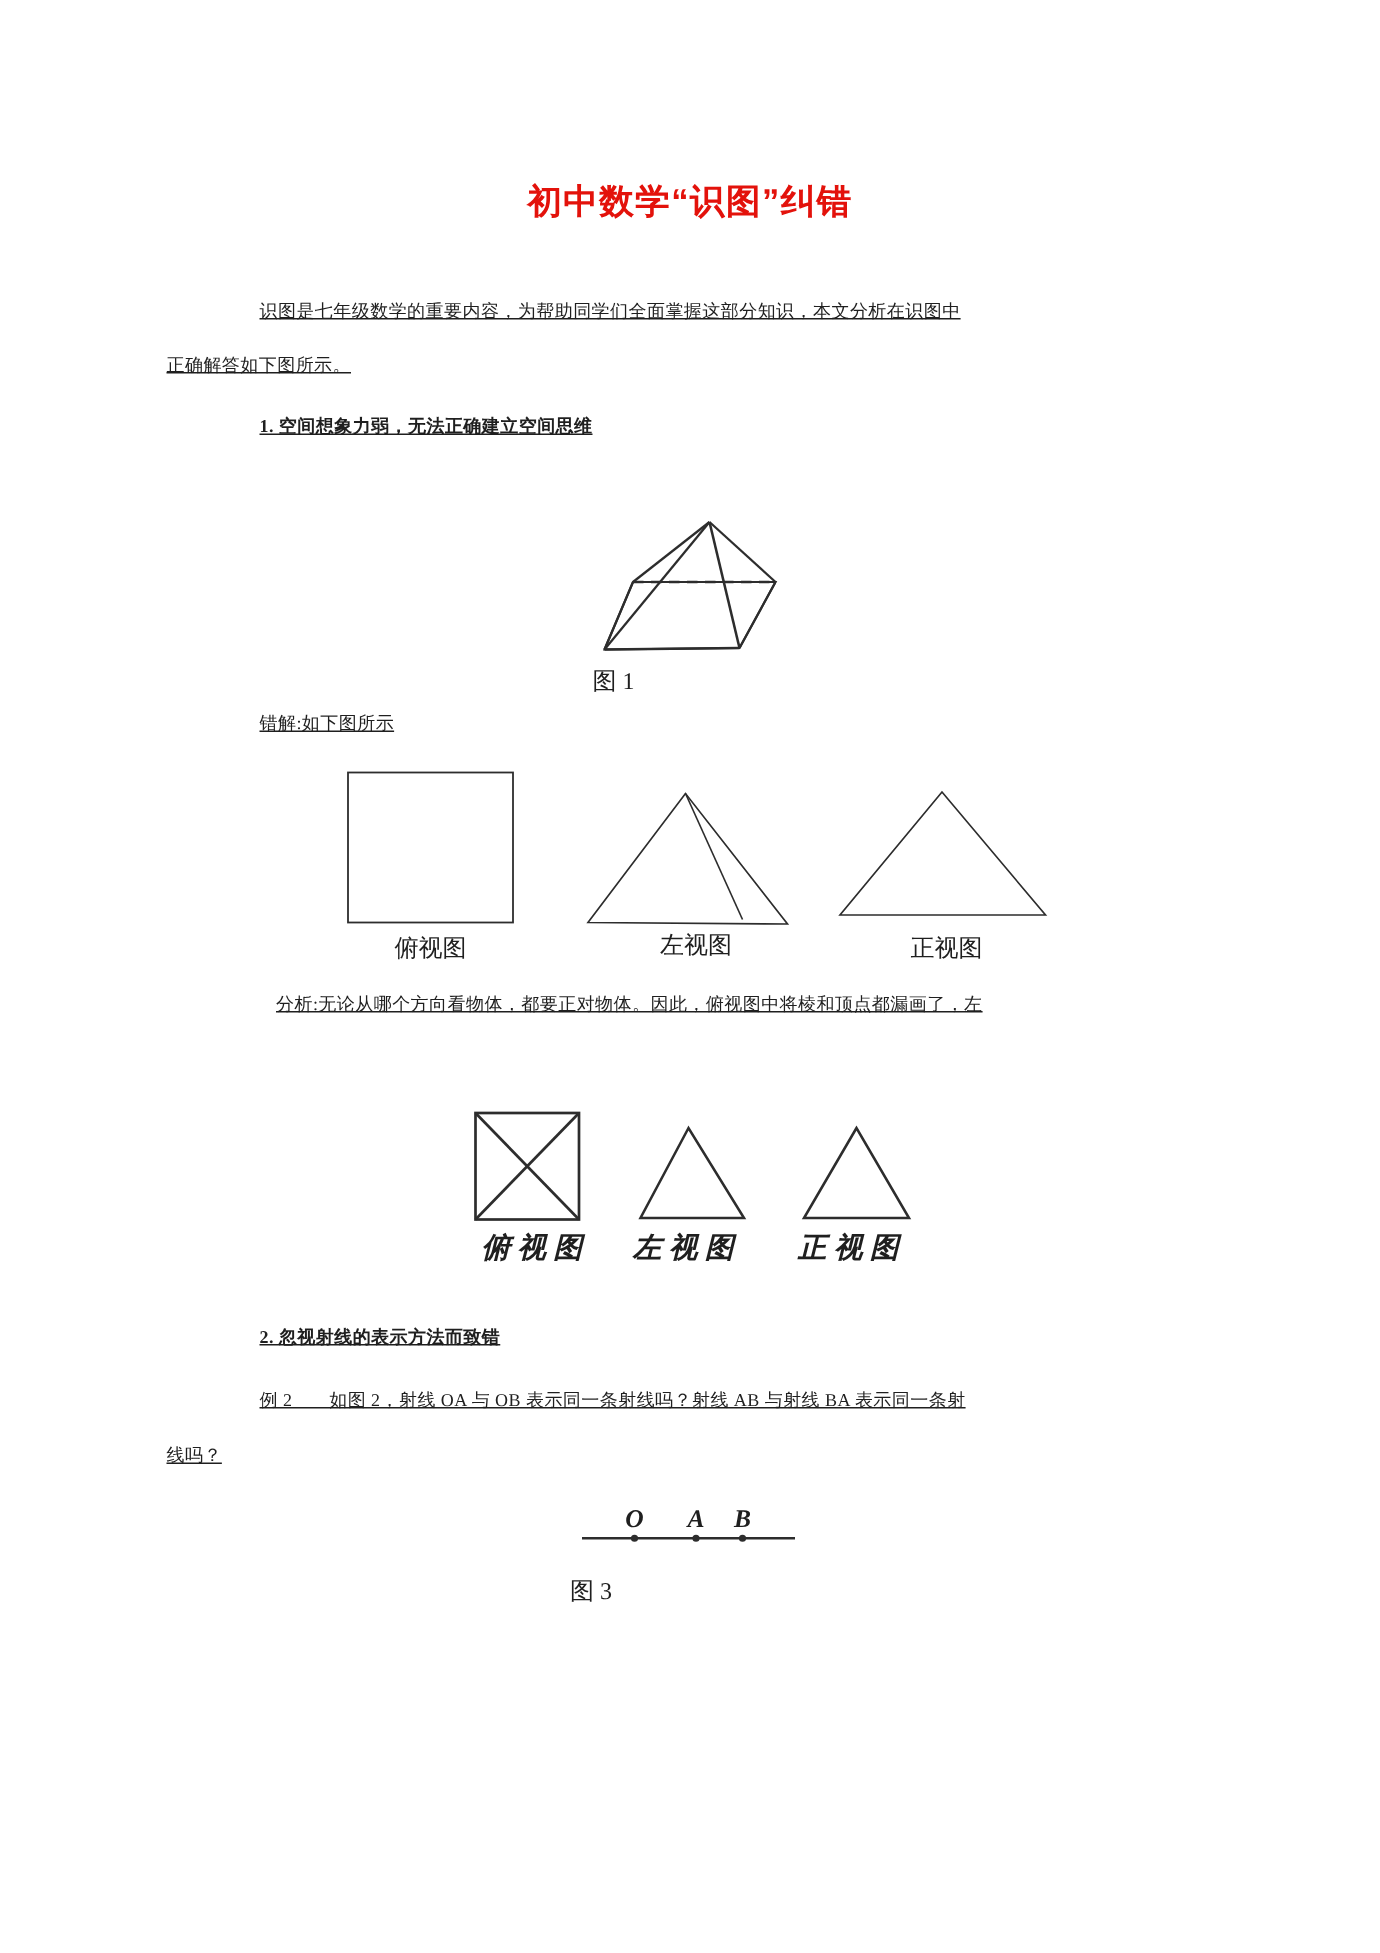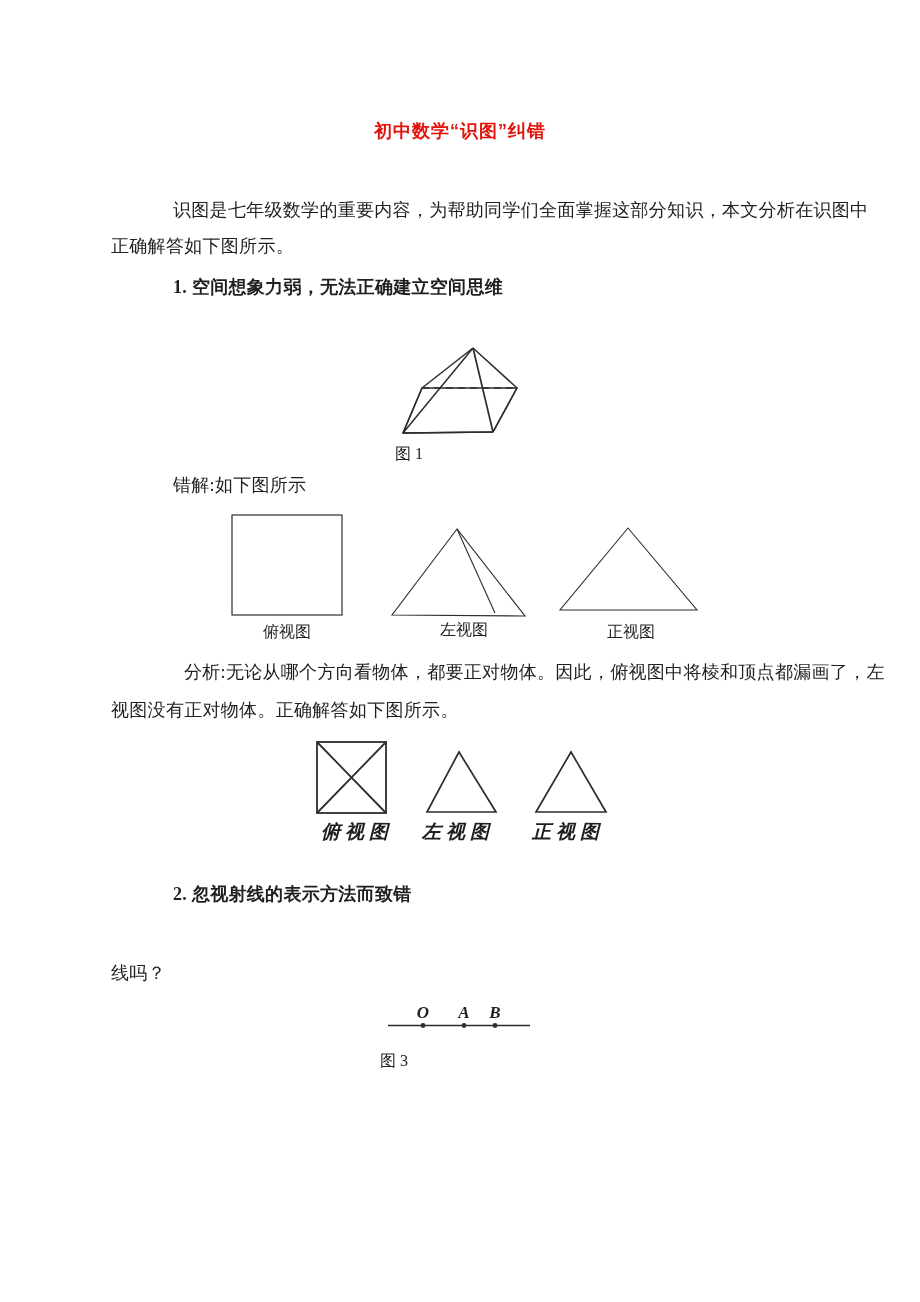--- a/index.html
+++ b/index.html
@@ -7,31 +7,32 @@
     position:relative;
     width:920px;height:1302px;
     background:#ffffff;
     font-family:"Liberation Serif","DejaVu Serif",serif;
     color:#1f1f1f;
     overflow:hidden;
   }
   .line{
     position:absolute;
     white-space:nowrap;
-    font-size:18px;
+    font-size:12px;
     line-height:1.2;
     letter-spacing:0.3px;
+    text-decoration:underline;
   }
   .title{
     position:absolute;
     top:119px;left:0;width:100%;
     text-align:center;
     font-family:"Liberation Sans","DejaVu Sans",sans-serif;
     font-weight:bold;
-    font-size:18px;
+    font-size:23px;
     letter-spacing:1px;
   }
   .heading{font-weight:bold;}
   .caption{
     position:absolute;
     font-size:16px;
   }
   .view-label{
     position:absolute;
     text-align:center;
@@ -92,34 +93,34 @@
     <rect x="7" y="3" width="110" height="100" stroke-width="1.2"></rect>
     <polygon points="232,17 167,103 300,104" stroke-width="1.1"></polygon>
     <line x1="232" y1="17" x2="270" y2="101" stroke-width="1.1"></line>
     <polygon points="403,16 335,98 472,98" stroke-width="1.1"></polygon>
   </svg>
   <div class="view-label" style="left:232px;top:622px;">俯视图</div>
   <div class="view-label" style="left:409px;top:620px;">左视图</div>
   <div class="view-label" style="left:576px;top:622px;">正视图</div>
 
   <div class="line" style="left:184px;top:662px;">分析:无论从哪个方向看物体，都要正对物体。因此，俯视图中将棱和顶点都漏画了，左</div>
-  <div class="line" style="left:111px;top:700px;">视图没有正对物体。正确解答如下图所示。</div>
 
   <svg style="left:312px;top:738px;" width="300" height="78" viewBox="0 0 300 78">
     <rect x="5" y="4" width="69" height="71" stroke-width="1.8"></rect>
     <line x1="5" y1="4" x2="74" y2="75" stroke-width="1.8"></line>
     <line x1="74" y1="4" x2="5" y2="75" stroke-width="1.8"></line>
     <polygon points="147,14 115,74 184,74" stroke-width="1.7"></polygon>
     <polygon points="259,14 224,74 294,74" stroke-width="1.7"></polygon>
   </svg>
   <div class="view-label-hand" style="left:297px;top:819px;">俯视图</div>
   <div class="view-label-hand" style="left:398px;top:819px;">左视图</div>
   <div class="view-label-hand" style="left:508px;top:819px;">正视图</div>
 
   <div class="line heading" style="left:173px;top:884px;">2. 忽视射线的表示方法而致错</div>
+  <div class="line" style="left:173px;top:926px;">例 2　　如图 2，射线 OA 与 OB 表示同一条射线吗？射线 AB 与射线 BA 表示同一条射</div>
   <div class="line" style="left:111px;top:963px;">线吗？</div>
 
   <div class="point-label" style="left:403px;top:1003px;">O</div>
   <div class="point-label" style="left:444px;top:1003px;">A</div>
   <div class="point-label" style="left:475px;top:1003px;">B</div>
   <svg style="left:380px;top:1018px;" width="160" height="16" viewBox="0 0 160 16">
     <line x1="8" y1="7.5" x2="150" y2="7.5" stroke-width="1.6"></line>
     <circle cx="43" cy="7.5" r="2.4" fill="#2d2d2d" stroke="none"></circle>
     <circle cx="84" cy="7.5" r="2.4" fill="#2d2d2d" stroke="none"></circle>
     <circle cx="115" cy="7.5" r="2.4" fill="#2d2d2d" stroke="none"></circle>

